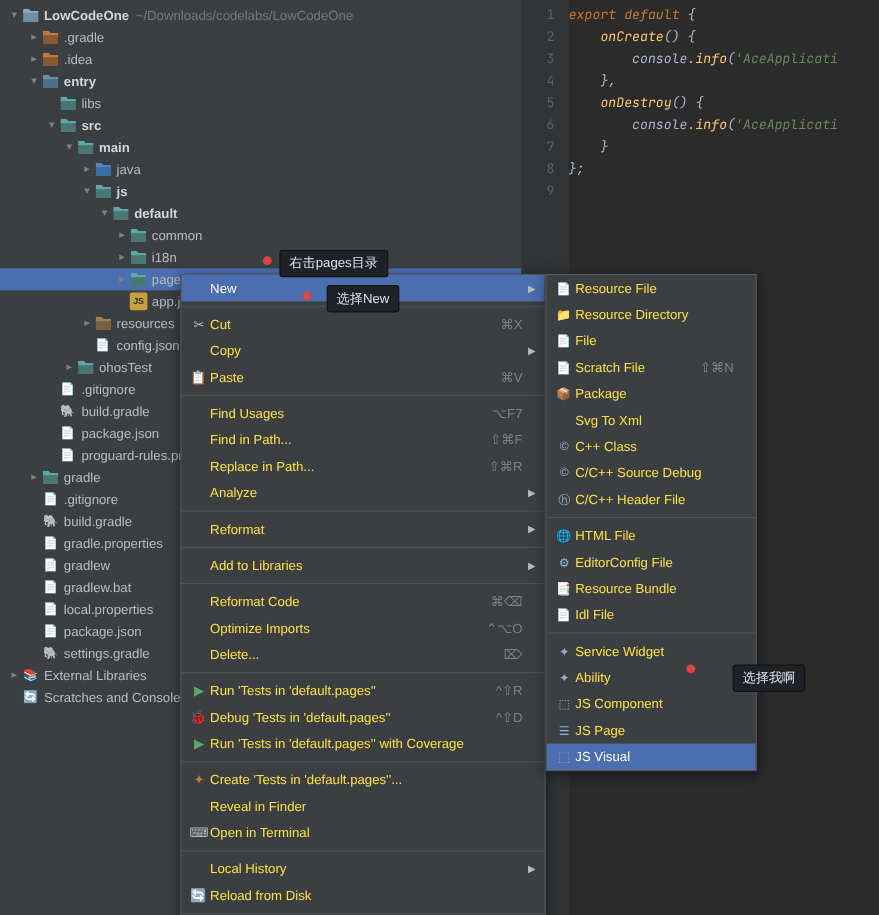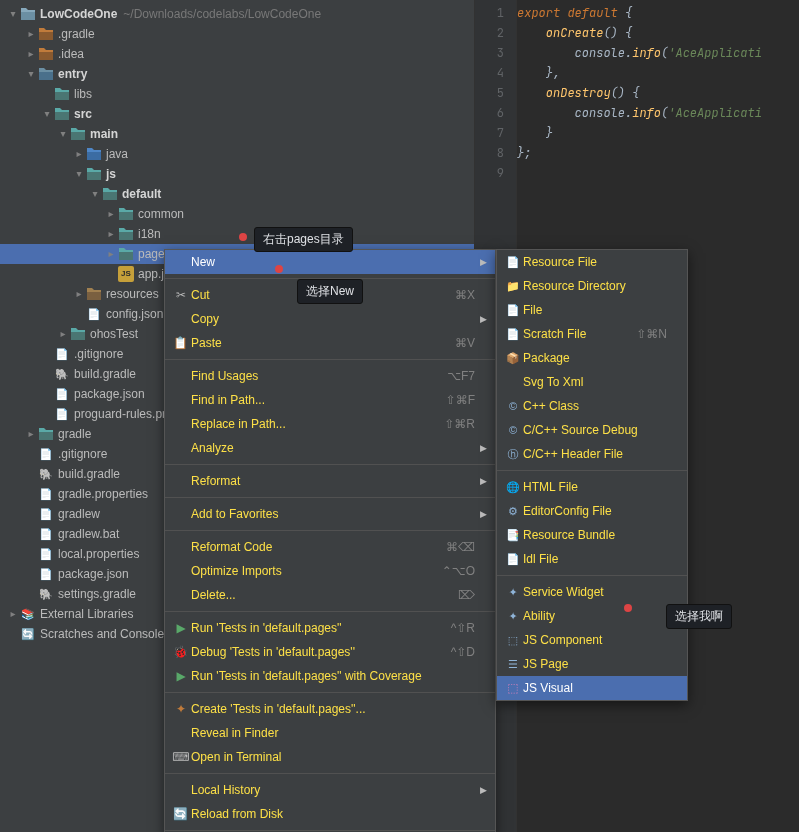--- a/index.html
+++ b/index.html
@@ -364,21 +364,21 @@
     </div>
   <div class="sep"></div>
   <div class="mi">
       <span class="mi-icon"></span>
       <span class="mi-label">Reformat</span>
       <span class="arrow">▶</span>
     </div>
   <div class="sep"></div>
   <div class="mi">
       <span class="mi-icon"></span>
-      <span class="mi-label">Add to Favorites</span>
+      <span class="mi-label">Add to Libraries</span>
       <span class="arrow">▶</span>
     </div>
   <div class="sep"></div>
   <div class="mi">
       <span class="mi-icon"></span>
       <span class="mi-label">Reformat Code</span>
       <span class="mi-short">⌘⌫</span>
     </div>
   <div class="mi">
       <span class="mi-icon"></span>
@@ -507,15 +507,15 @@
     </div>
   <div class="mi sel">
       <span class="mi-icon" style="color:#c97fb8;">⬚</span>
       <span class="mi-label">JS Visual</span>
     </div>
 </div>
 
 <div class="dot" style="left:239px; top:233px;"></div>
 <div class="tooltip" style="left:254px; top:227px;"><span>右击pages目录</span></div>
 <div class="dot" style="left:275px; top:265px;"></div>
-<div class="tooltip" style="left:297px; top:259px;margin-top:20px;"><span>选择New</span></div>
+<div class="tooltip" style="left:297px; top:259px;"><span>选择New</span></div>
 <div class="dot" style="left:624px; top:604px;"></div>
 <div class="tooltip" style="left:646px; top:604px;margin-left:20px;"><span>选择我啊</span></div>
 
 </body></html>

